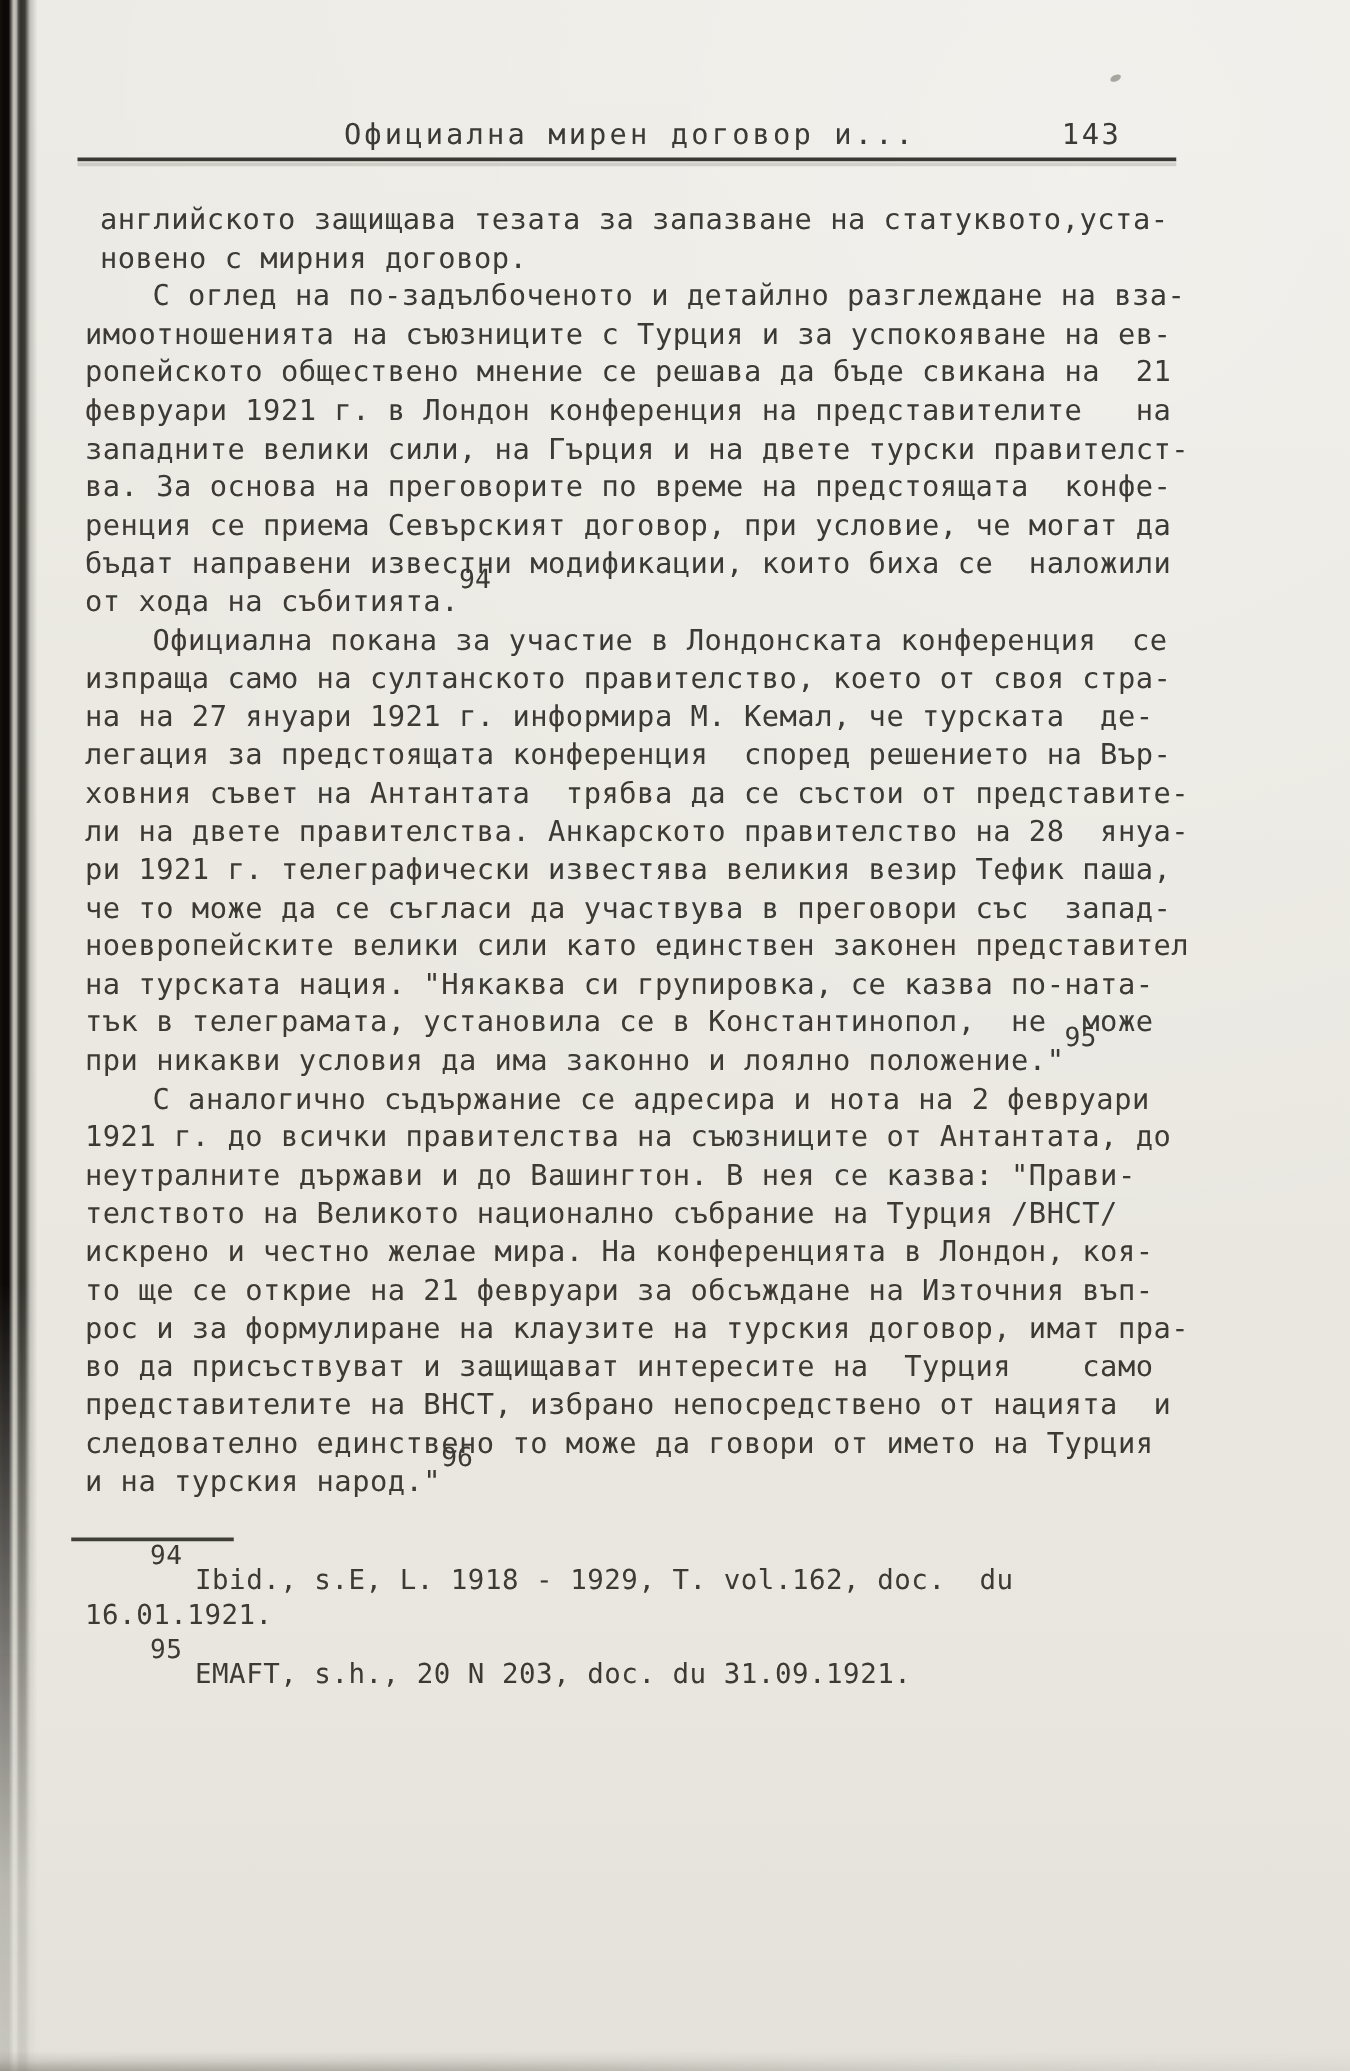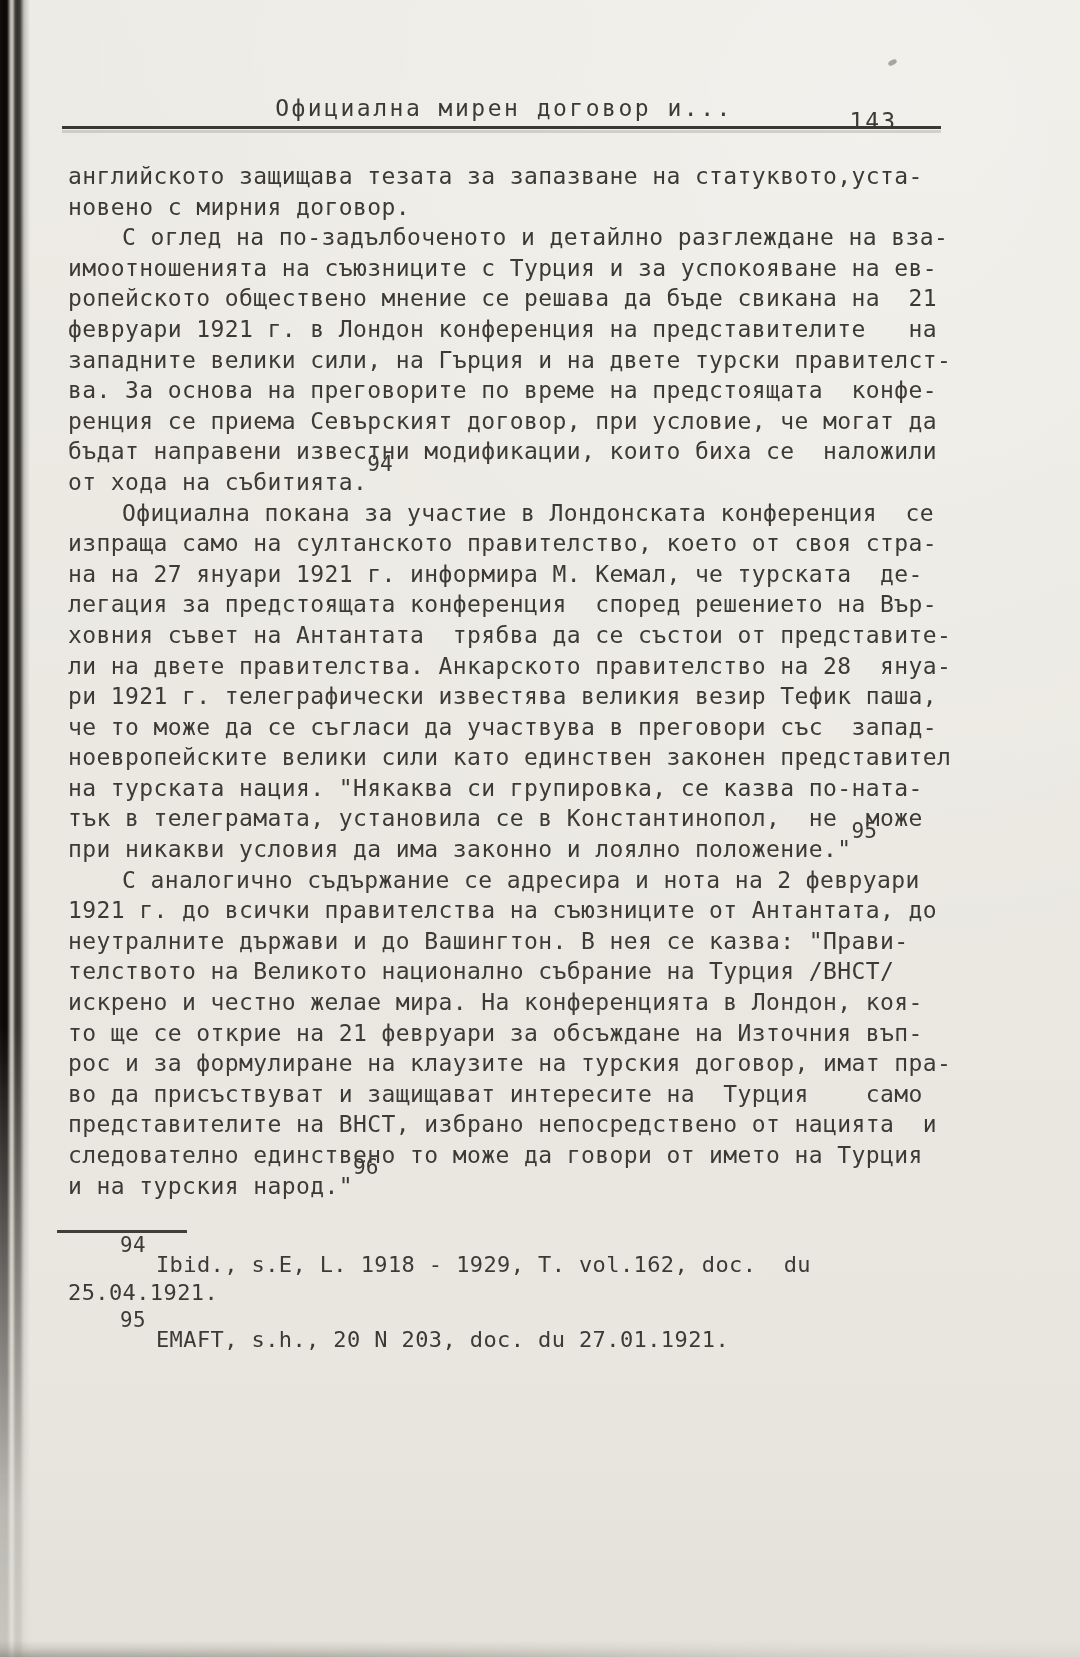--- a/index.html
+++ b/index.html
@@ -44,35 +44,35 @@
   
   .running-head {
     position: absolute; left: 66px; top: 95px; width: 876px; height: 34px;
     font-size: 23px;
   }
   .running-head-title {
     position: absolute; left: 0; right: 0; text-align: center;
     letter-spacing: 2.5px; white-space: nowrap;
   }
   .page-number {
-    position: absolute; right: 45px; top: 13px; letter-spacing: 2px;
+    position: absolute; right: 45px; top: 0; letter-spacing: 2px;
   }
   .head-rule {
     position: absolute; left: 62px; top: 126px; width: 879px; height: 3px;
     background: #3a3832;
     box-shadow: 0 4px 0 rgba(70,68,60,0.18);
   }
 
   
   .body-text {
     position: absolute; left: 68px; top: 161px; width: 890px;
     font-size: 23px; line-height: 30.6px; letter-spacing: 0.4px;
   }
   .para { margin: 0; text-indent: 54px; }
-  .para.no-indent { text-indent: 0; }
+  .para.no-indent { text-indent: 0; margin-left: 12px; }
   .para .lines { white-space: pre; }
   sup.fref {
     font-size: 0.92em; line-height: 0; position: relative; top: -0.5em;
     letter-spacing: 0;
   }
 
   
   .footnote-sep {
     position: absolute; left: 57px; top: 1230px; width: 130px; height: 3px;
     background: #403e38;
@@ -138,17 +138,17 @@
 во да присъствуват и защищават интересите на  Турция    само
 представителите на ВНСТ, избрано непосредствено от нацията  и
 следователно единствено то може да говори от името на Турция
 и на турския народ."</span><sup class="fref">96</sup></p>
   </div>
 
   <div class="footnote-sep"></div>
 
   <div class="footnotes">
     <div class="footnote"><sup class="fnum">94</sup><span class="ftext">Ibid., s.E, L. 1918 - 1929, T. vol.162, doc.  du
-25.04.1921.</span></div>
-    <div class="footnote"><sup class="fnum">95</sup><span class="ftext">EMAFT, s.h., 20 N 203, doc. du 27.01.1921.</span></div>
+16.01.1921.</span></div>
+    <div class="footnote"><sup class="fnum">95</sup><span class="ftext">EMAFT, s.h., 20 N 203, doc. du 31.09.1921.</span></div>
   </div>
 
 </div>
 
 </body></html>

